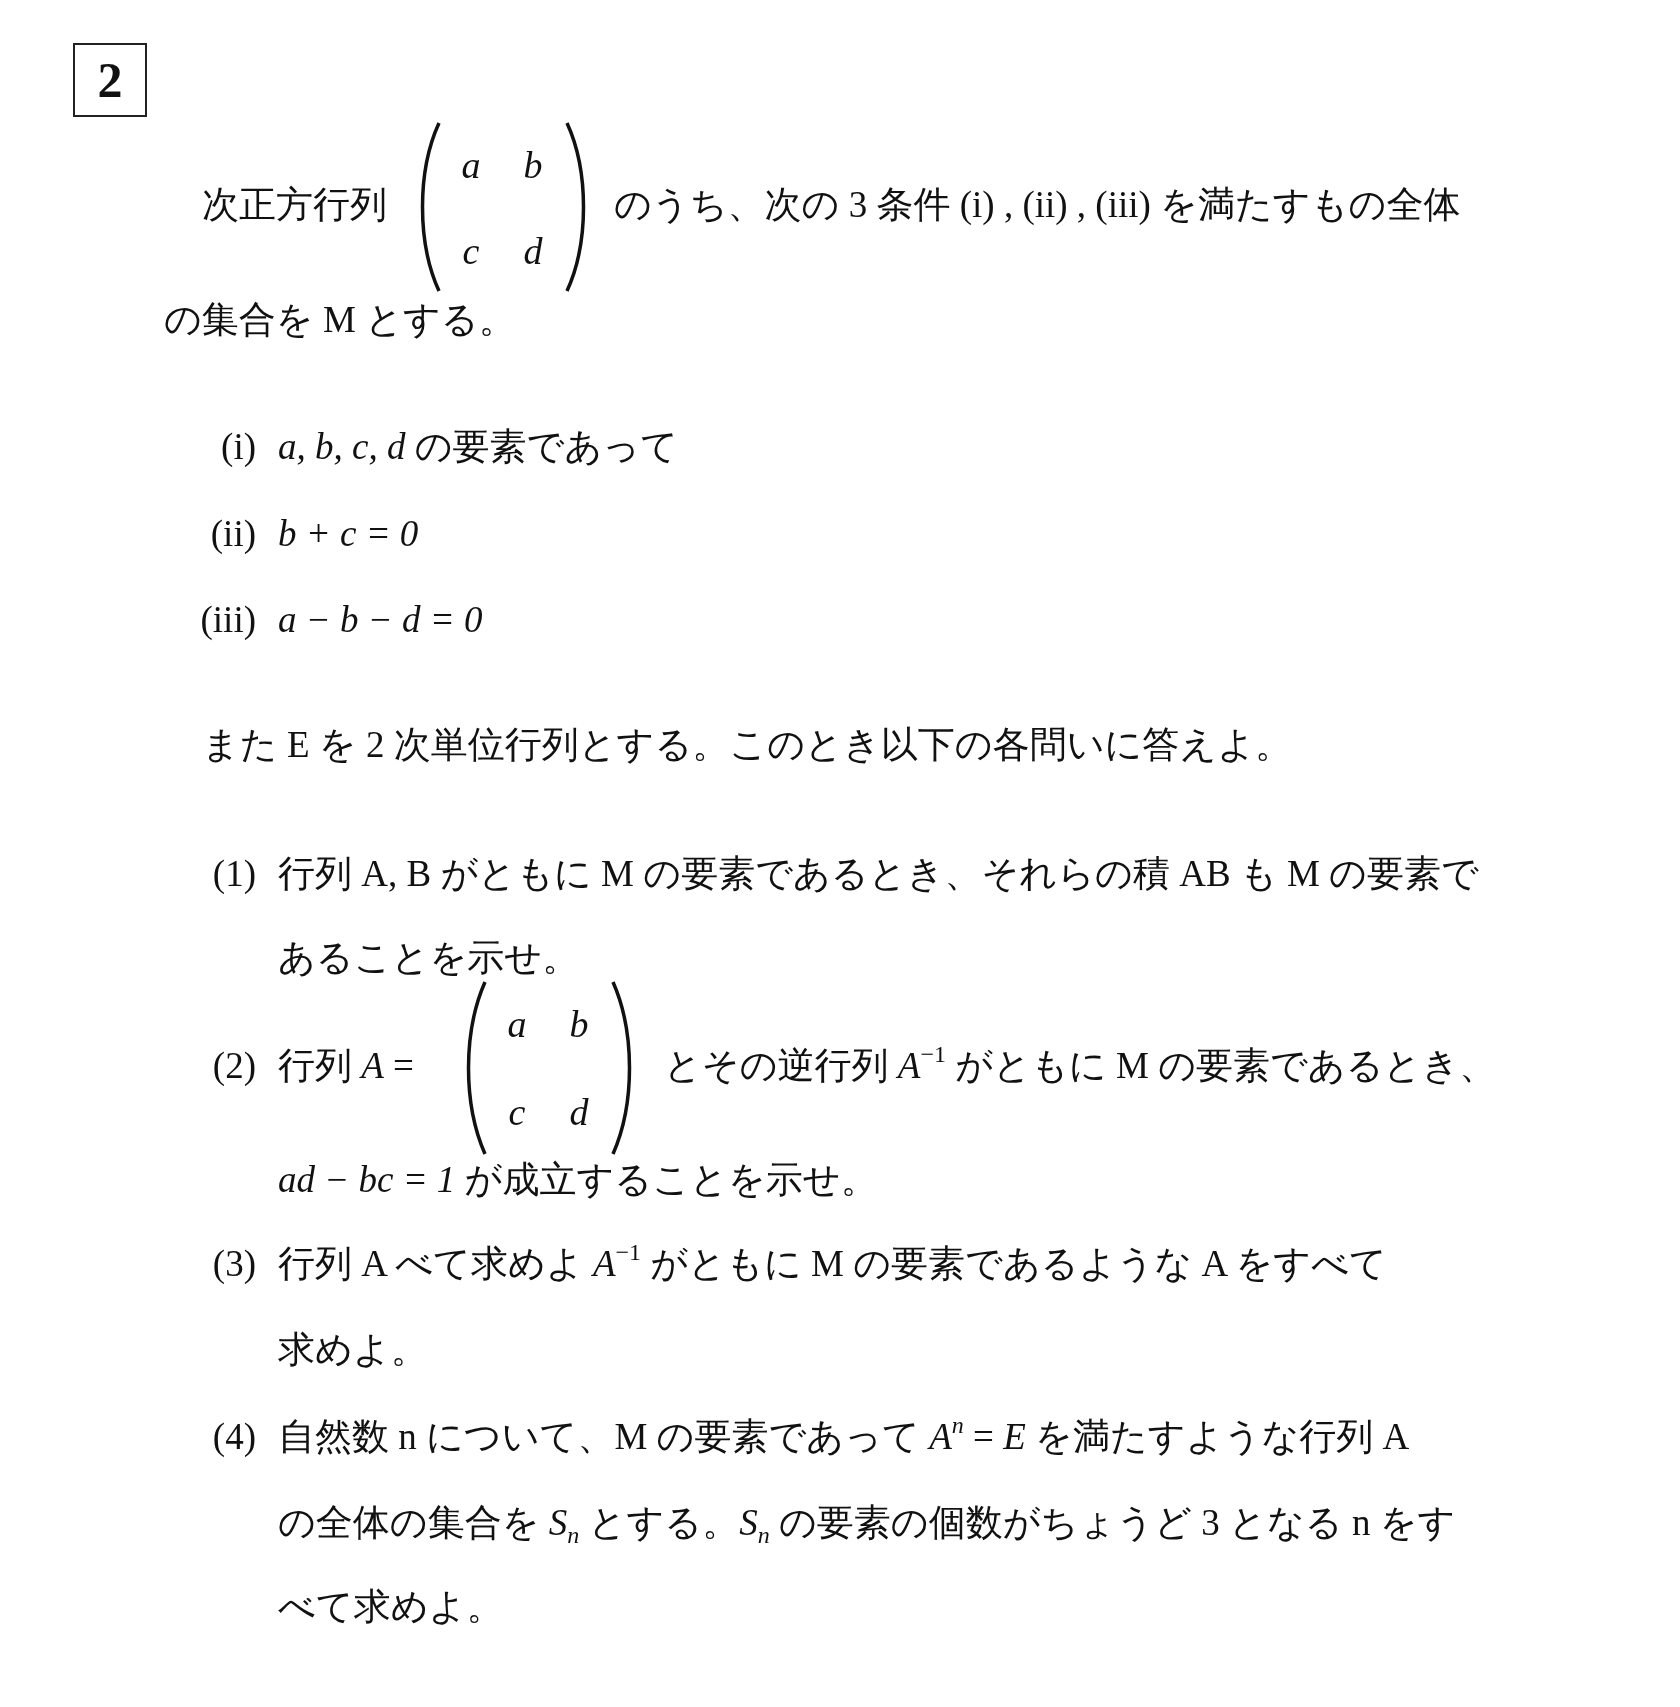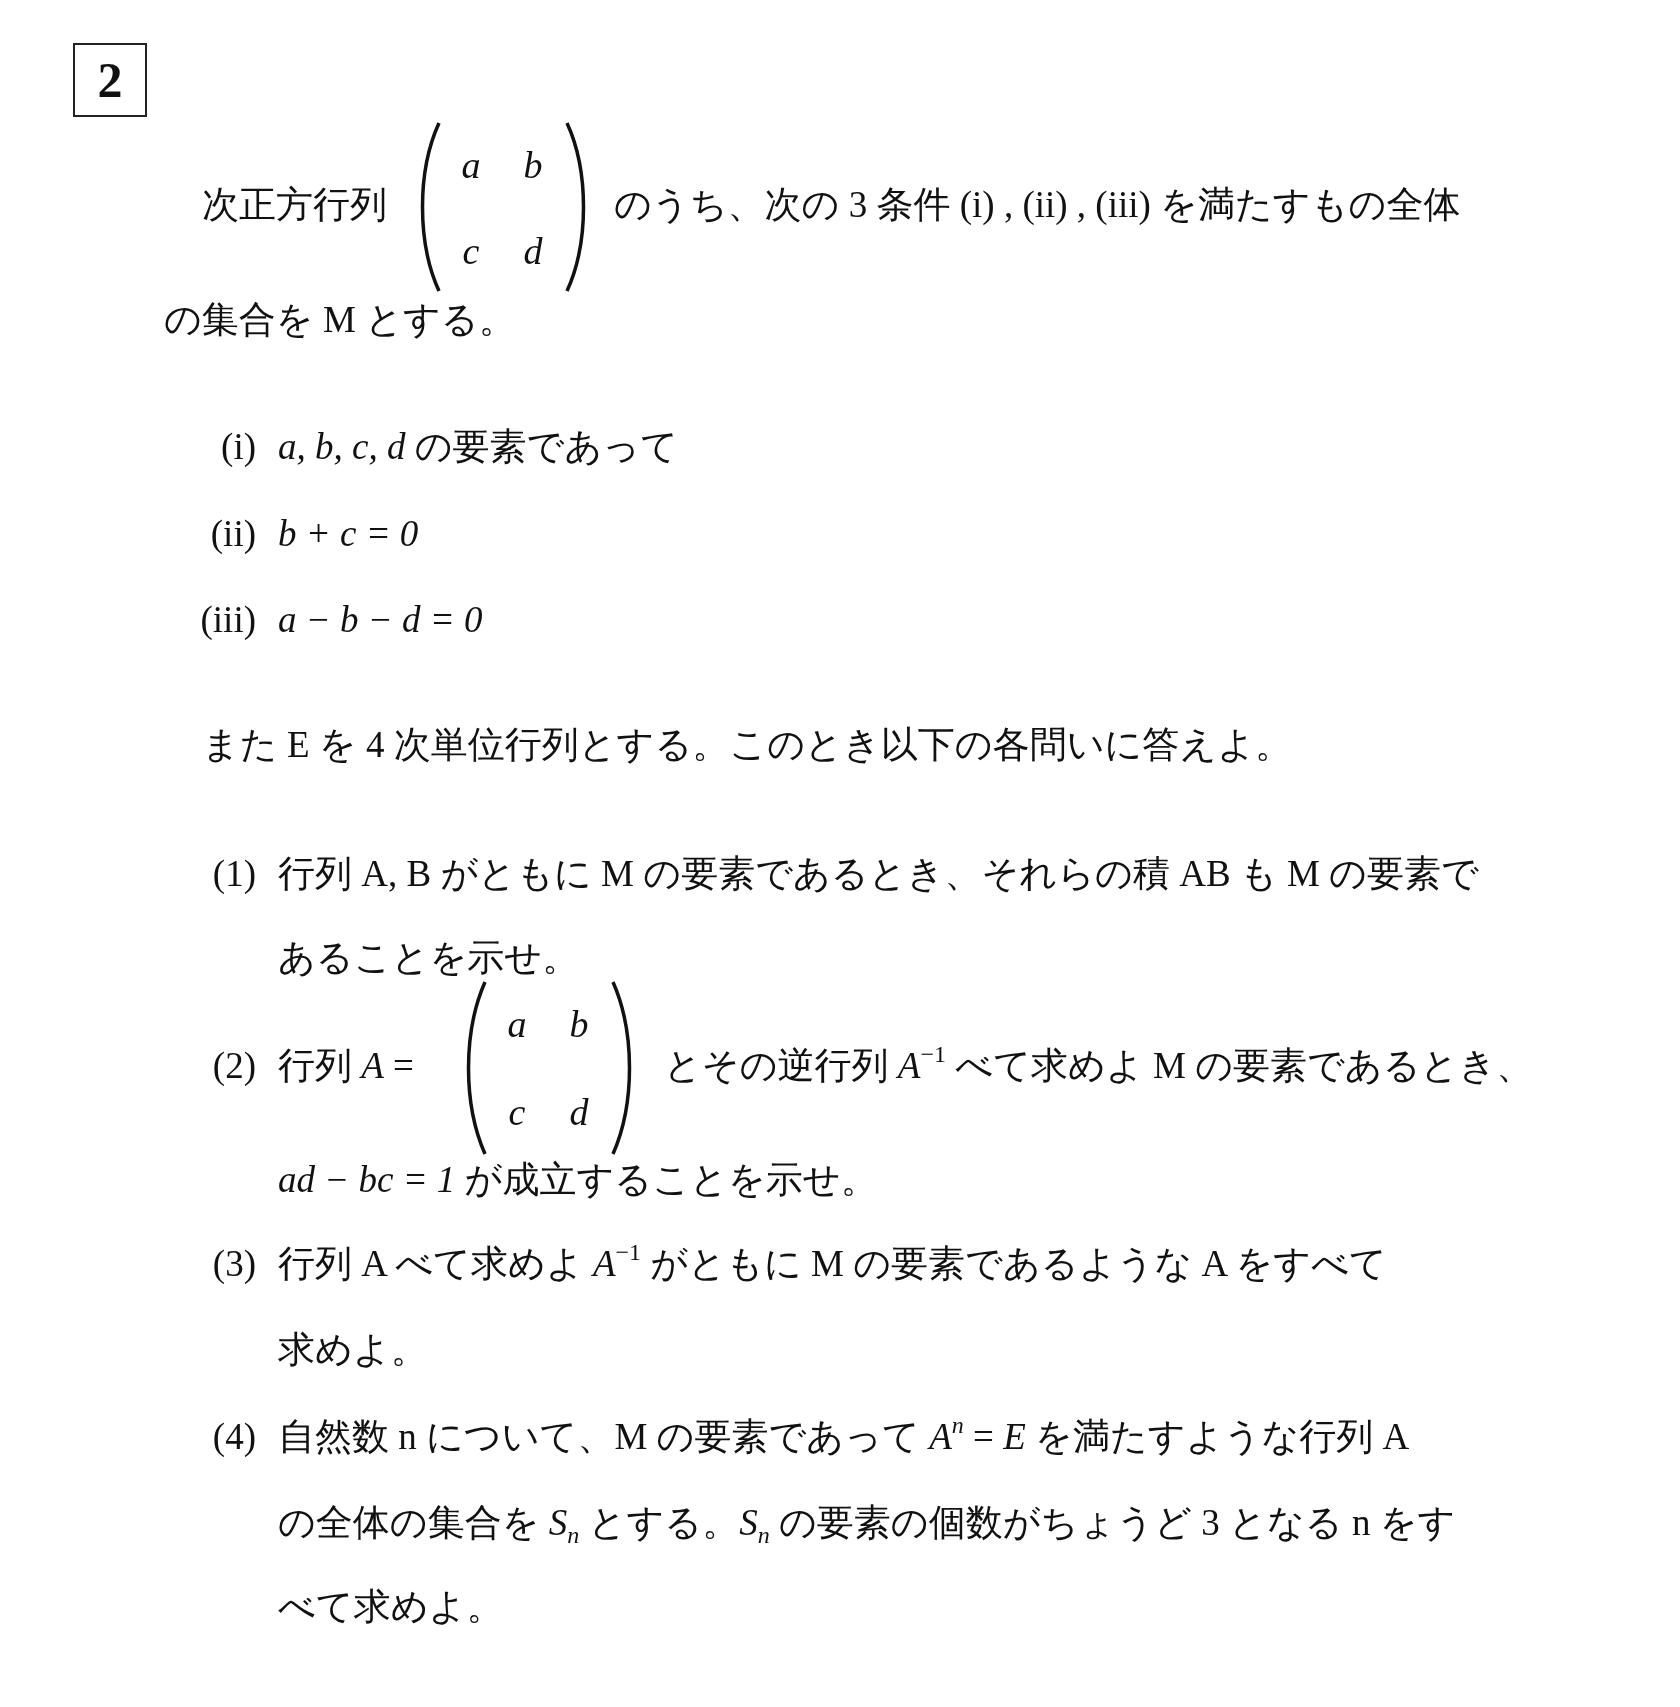--- a/index.html
+++ b/index.html
@@ -55,21 +55,21 @@
   <div>
     <span class="label" style="left:176px; top:512px;">(ii)</span>
     <span class="abs txt m" style="left:278px; top:512px;">b + c = 0</span>
   </div>
   <div>
     <span class="label" style="left:176px; top:598px;">(iii)</span>
     <span class="abs txt m" style="left:278px; top:598px;">a − b − d = 0</span>
   </div>
 </div>
 
-<div class="abs txt" style="left:202px; top:723px;">また E を 4 次単位行列とする。このとき以下の各問いに答えよ。</div>
+<div class="abs txt" style="left:202px; top:723px;">また E を 2 次単位行列とする。このとき以下の各問いに答えよ。</div>
 
 <div>
   <span class="label" style="left:176px; top:852px;">(1)</span>
   <span class="abs txt" style="left:278px; top:852px;">行列 A, B がともに M の要素であるとき、それらの積 AB も M の要素で</span>
   <span class="abs txt" style="left:278px; top:936px;">あることを示せ。</span>
 </div>
 
 <div>
   <span class="label" style="left:176px; top:1044px;">(2)</span>
   <span class="abs txt" style="left:278px; top:1044px;">
@@ -83,21 +83,21 @@
       <path d="M152 2 C 174 52, 174 124, 152 174" stroke="#111" stroke-width="3.5" fill="none"></path>
     </svg>
     <span class="cell" style="left:36px; top:22px;">a</span>
     <span class="cell" style="left:98px; top:22px;">b</span>
     <span class="cell" style="left:36px; top:110px;">c</span>
     <span class="cell" style="left:98px; top:110px;">d</span>
   </div>
   <span class="abs txt" style="left:664px; top:1044px;">
     <span>とその逆行列</span>
     <span class="m">A</span><sup class="up">−1</sup>
-    <span>べて求めよ M の要素であるとき、</span>
+    <span>がともに M の要素であるとき、</span>
   </span>
   <span class="abs txt" style="left:278px; top:1158px;">
     <span class="m">ad − bc = 1</span><span> が成立することを示せ。</span>
   </span>
 </div>
 
 <div>
   <span class="label" style="left:176px; top:1242px;">(3)</span>
   <span class="abs txt" style="left:278px; top:1242px;">
     <span>行列 A べて求めよ</span>

